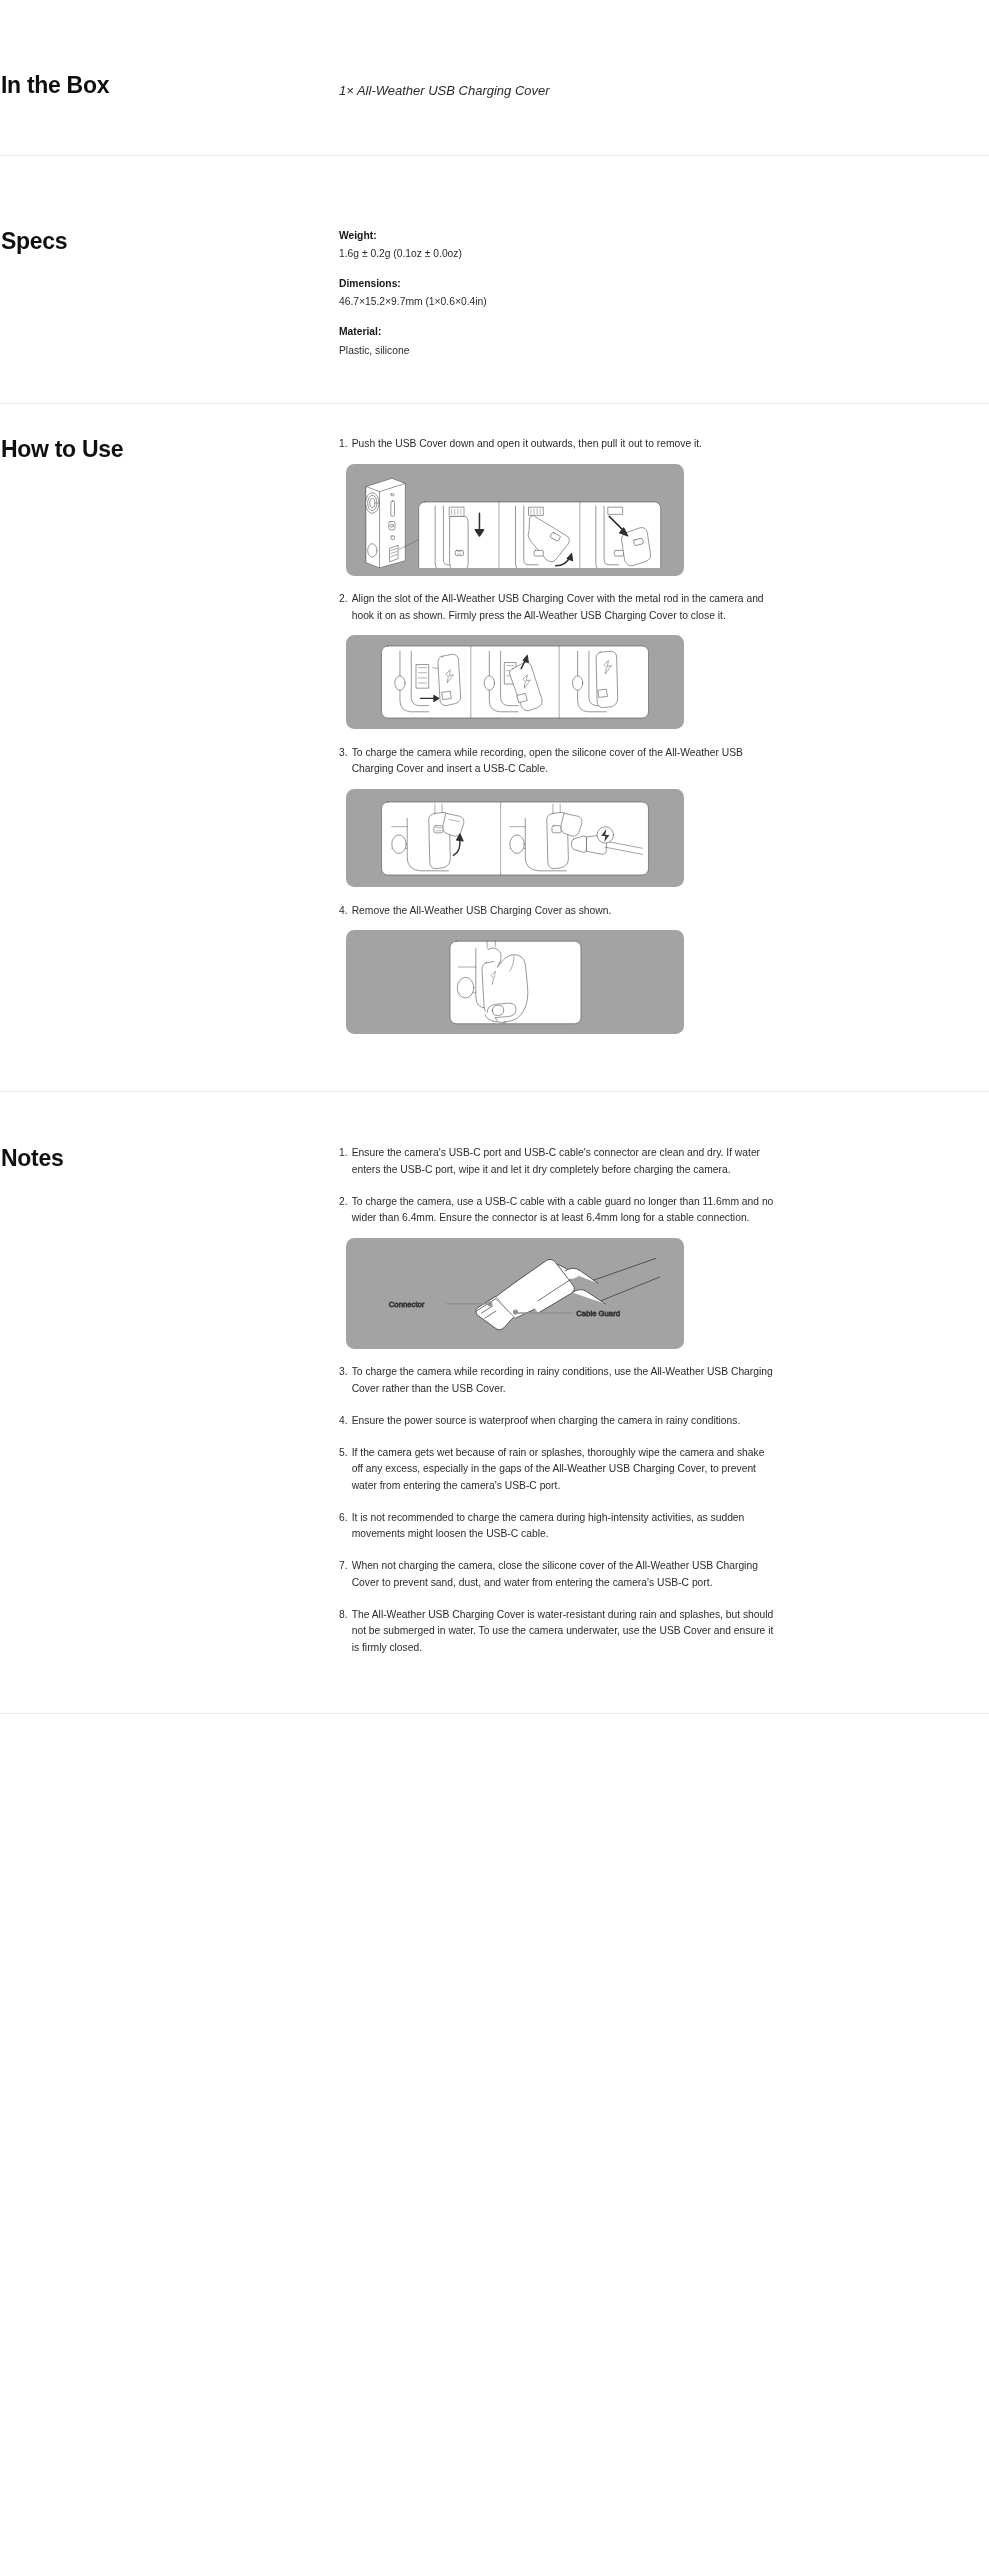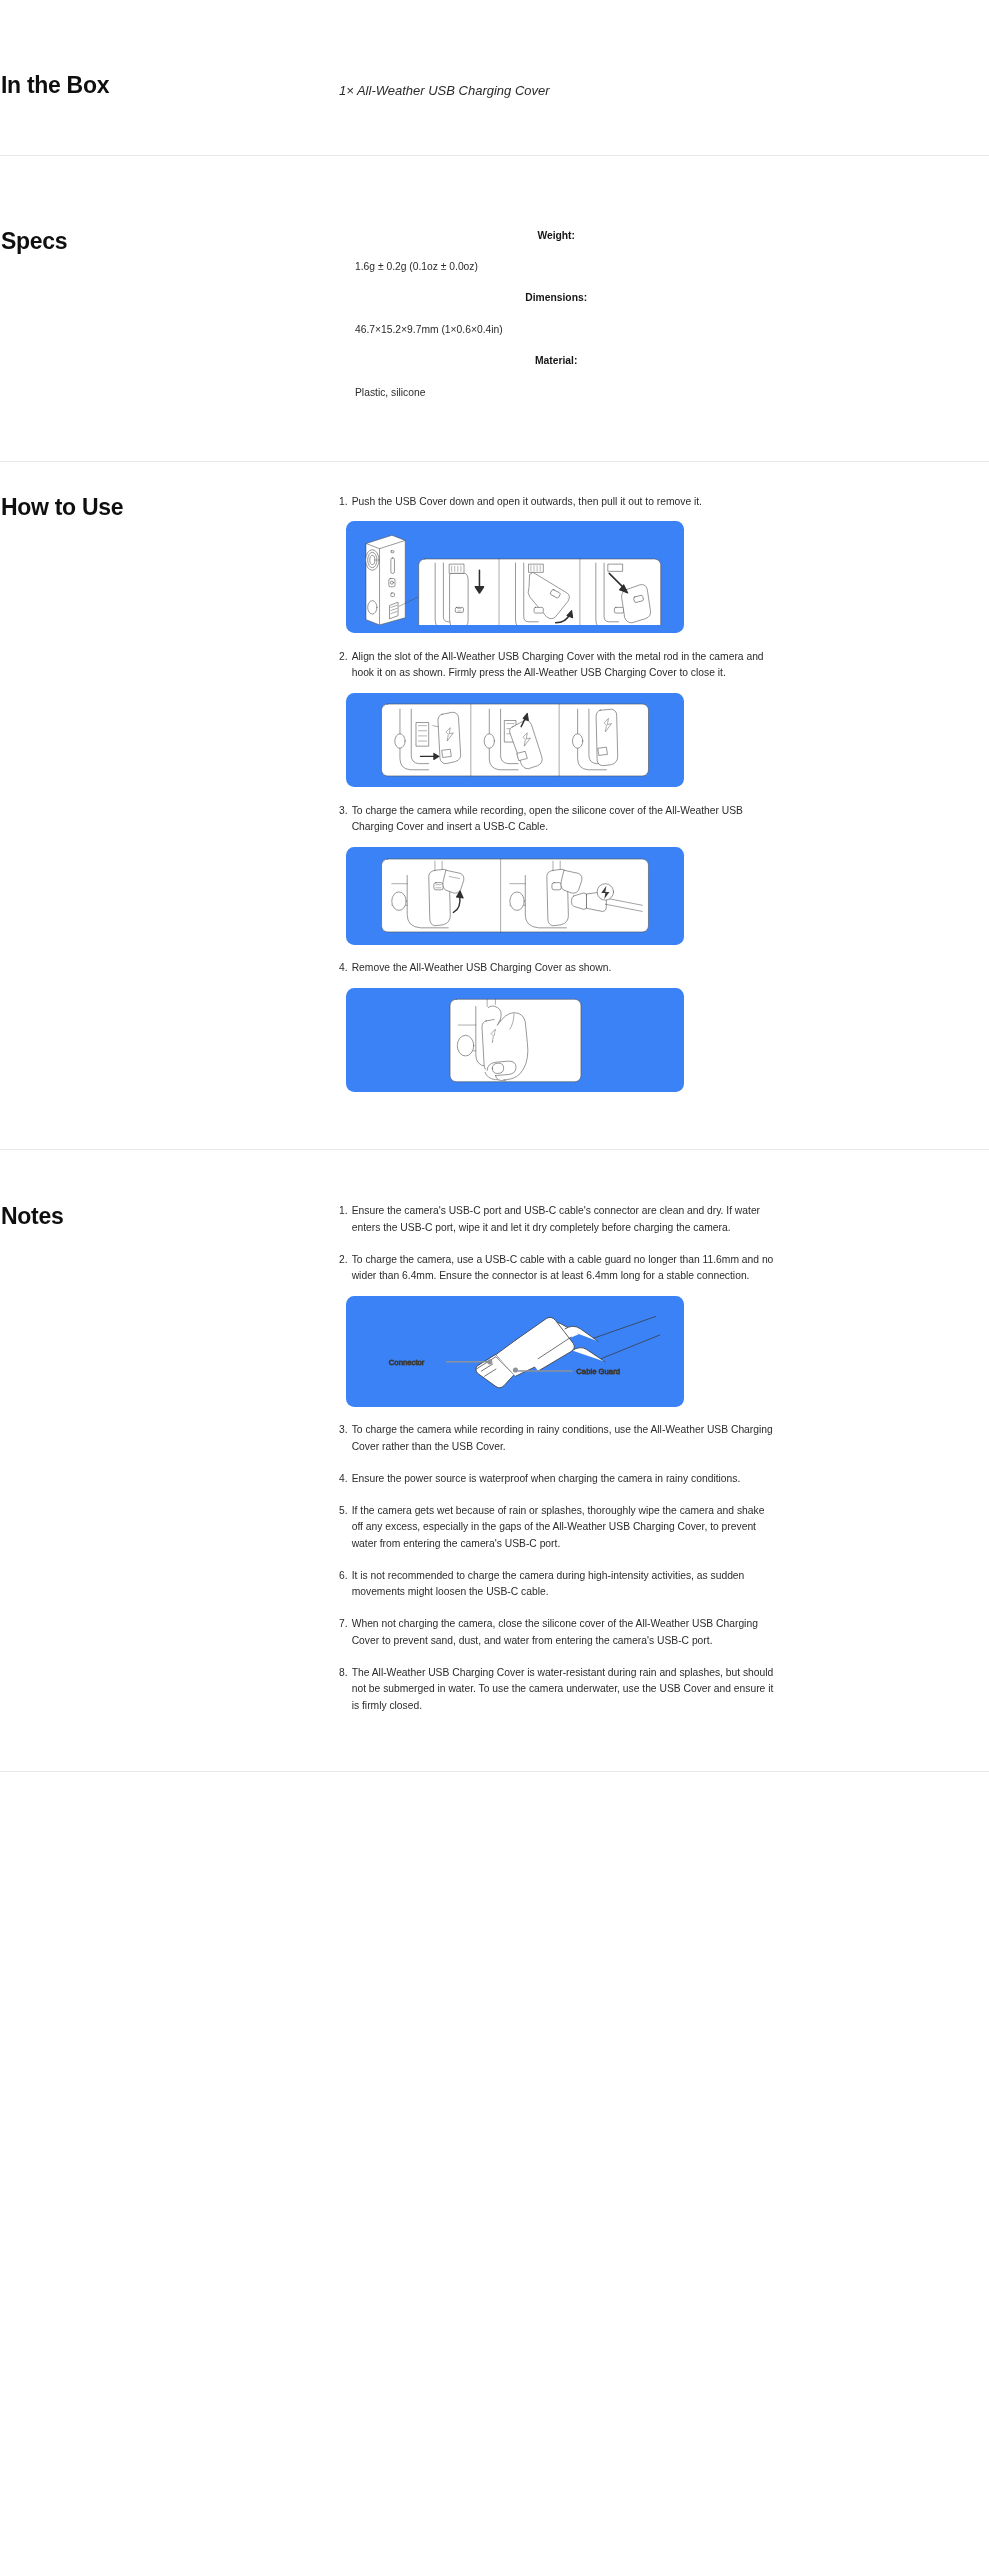--- a/index.html
+++ b/index.html
@@ -67,47 +67,46 @@
   
   .sec-specs { padding-top: 72px; }
   .spec-group { margin-bottom: 14.4px; }
   .spec-group:last-child { margin-bottom: 0; }
   .spec-label {
     font-size: 10.3px;
     font-weight: bold;
     line-height: 1.5;
     color: #161616;
     margin: 0 0 3.1px 0;
-    text-align: center;
   }
   .spec-value {
     font-size: 10.3px;
     line-height: 1.5;
     color: #2b2b2b;
-    margin: 16px;
+    margin: 0;
   }
   .sp-specs-bottom { height: 45px; }
 
   
   .sec-howto { padding-top: 32px; }
   .step { margin-bottom: 0; }
   .step-text {
     font-size: 10.3px;
     line-height: 1.6;
     color: #2b2b2b;
     margin: 0;
     display: flex;
     gap: 4.1px;
     align-items: flex-start;
   }
   .step-num { flex: 0 0 auto; }
   .step-copy { flex: 1 1 auto; }
   .illus {
     width: 338px;
-    background: #3b82f6;
+    background: #a3a3a3;
     border-radius: 8.2px;
     margin: 11.3px 0 15.5px 7.2px;
     display: flex;
     align-items: center;
     justify-content: center;
     overflow: hidden;
   }
   .illus svg { display: block; }
   .sp-howto-bottom { height: 41px; }
 

